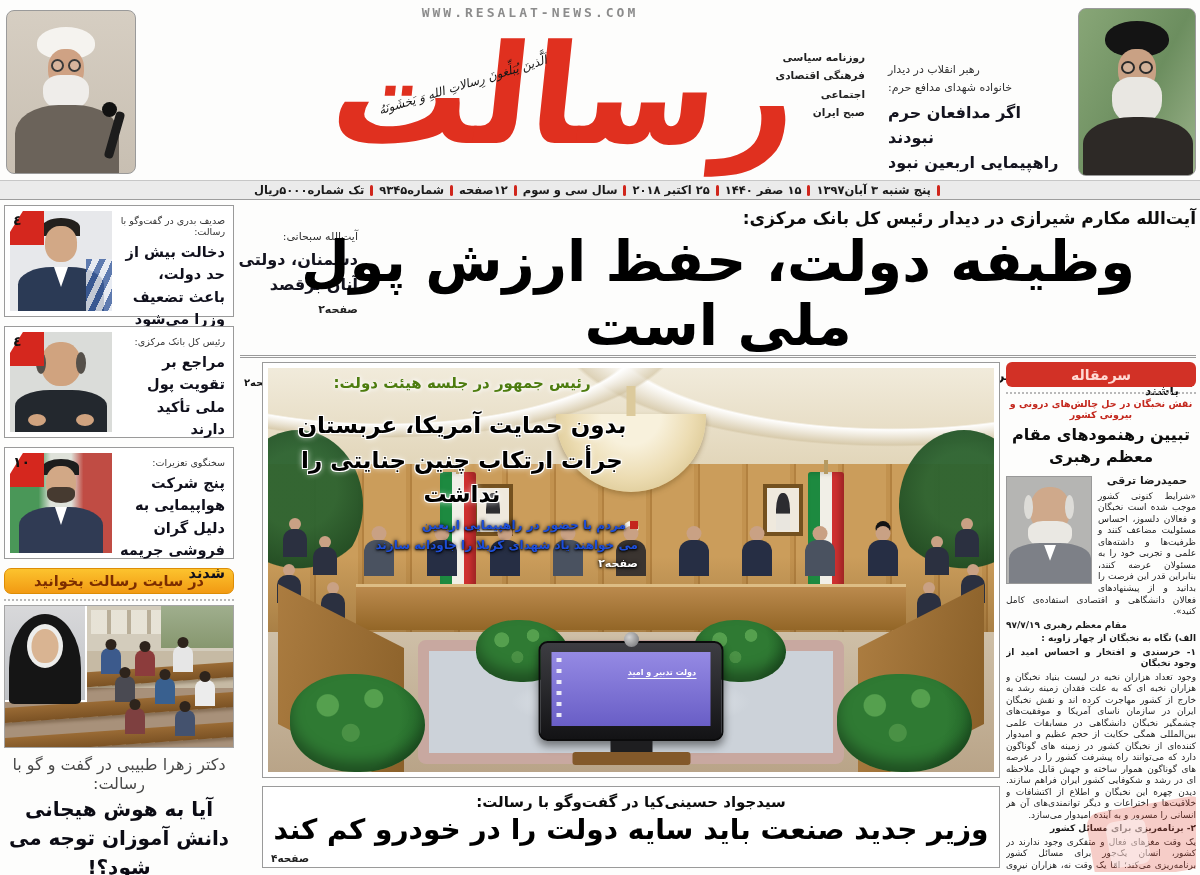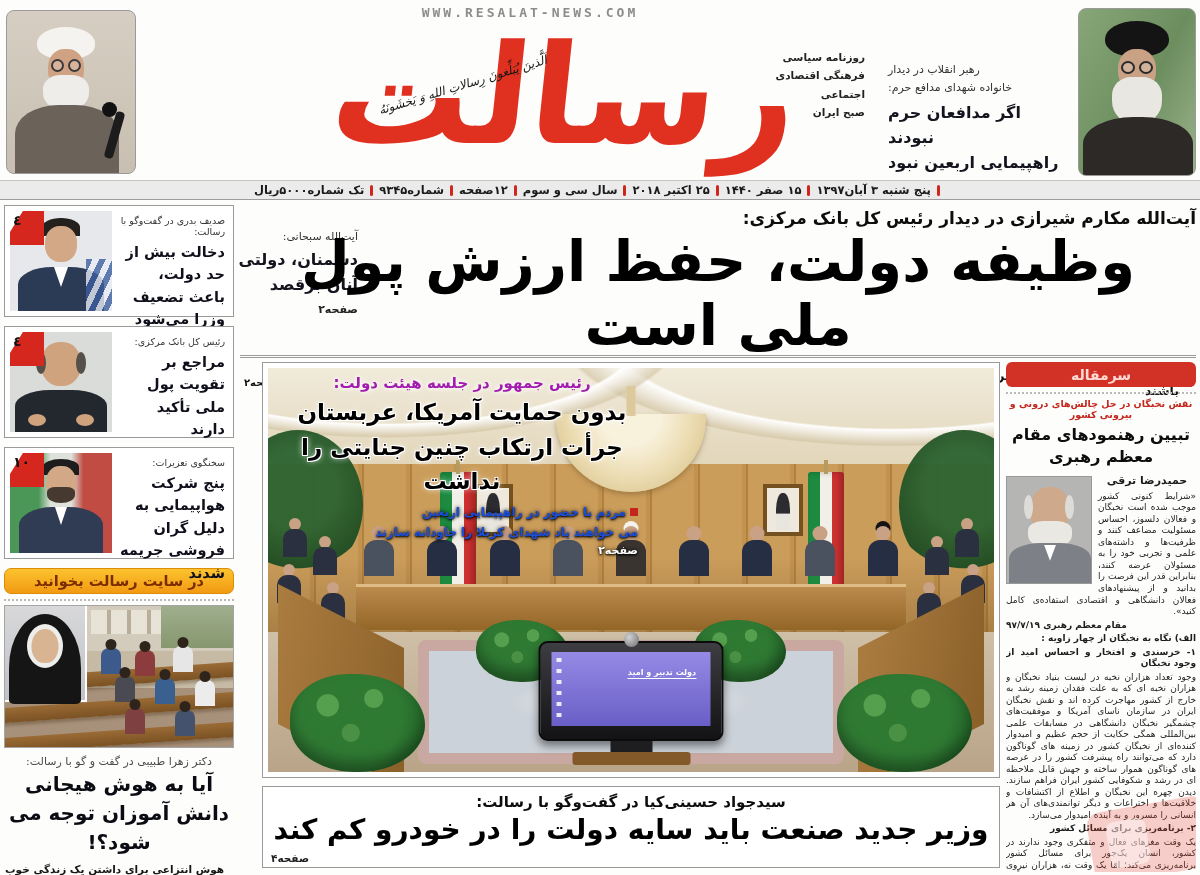--- a/index.html
+++ b/index.html
@@ -60,21 +60,21 @@
   .side-txt { flex:1; direction:rtl; text-align:right; padding:4px 3px 0 0; }
   .side-kicker { font-size:9.5px; color:#333; margin-bottom:4px; }
   .side-title { font-size:14.5px; font-weight:900; color:#10101c; line-height:1.55; }
 
   .web-banner { height:26px; background:linear-gradient(#fcc32e,#f29a13); border:1px solid #dd8d05; border-radius:7px;
                 display:flex; align-items:center; justify-content:center; font-size:14.5px; font-weight:900;
                 color:#7c2d00; margin:8px 0 5px; }
   .dotline { border-top:2px dotted #b9b9b9; margin:3px 0 4px; }
   .web-photo { position:relative; height:143px; border:1px solid #a5a5a5; overflow:hidden; margin-bottom:5px; }
   .web-story { direction:rtl; text-align:center; padding-top:2px; }
-  .web-kicker { font-size:11px; color:#4a4a4a; margin-bottom:2px; }
+  .web-kicker { font-size:16px; color:#4a4a4a; margin-bottom:2px; }
   .web-title { font-size:20px; font-weight:900; color:#0b0b14; line-height:1.45; }
   .web-bullets { margin-top:4px; text-align:right; font-size:10.5px; font-weight:700; color:#161616; line-height:1.6; }
   .web-bullets .row { display:flex; align-items:center; gap:4px; justify-content:flex-start; }
   .web-bullets .sq { width:6px; height:6px; }
 
   
   .photo-box { position:absolute; left:262px; top:362px; width:738px; height:416px; border:1px solid #9a9a9a;
                background:#fff; padding:5px; }
   .cab { position:relative; width:100%; height:100%; overflow:hidden; background:#e8dfc9; }
   .c-ceiling { position:absolute; top:0; left:0; right:0; height:96px; z-index:1;
@@ -150,21 +150,21 @@
   .tv-screen { position:absolute; top:9px; left:11px; right:11px; bottom:13px;
     background:linear-gradient(#958ae4, #695ec6); }
   .tv-icons { position:absolute; left:5px; top:6px; bottom:6px; width:5px; opacity:.85;
     background:repeating-linear-gradient(#fff 0 4px, rgba(0,0,0,0) 4px 11px); }
   .tv-text { position:absolute; top:22%; right:9%; font-size:8px; font-weight:700; color:#fff;
     border-bottom:1px solid #fff; padding-bottom:1px; direction:rtl; }
   .tv-stand { position:absolute; top:100px; left:50%; transform:translateX(-50%); width:42px; height:11px; background:#1e1e20; }
   .tv-base { position:absolute; top:111px; left:50%; transform:translateX(-50%); width:118px; height:13px;
     background:#83592a; border-radius:3px; }
   .cab-overlay { position:absolute; top:6px; left:8px; width:372px; direction:rtl; z-index:20; }
-  .cab-k { font-size:15px; font-weight:700; color:#a21caf; text-align:center; margin-bottom:3px;
+  .cab-k { font-size:15px; font-weight:700; color:#4d7c0f; text-align:center; margin-bottom:16px;
     text-shadow:0 0 4px #fff, 0 0 6px #fff; }
   .cab-h { font-size:23px; font-weight:900; color:#000; text-align:center; line-height:1.5;
     text-shadow:-1px -1px 0 #fff, 1px -1px 0 #fff, -1px 1px 0 #fff, 1px 1px 0 #fff, 0 0 6px #fff; }
   .cab-sub { font-size:12px; font-weight:700; color:#1d4ed8; text-align:right; line-height:1.7; padding-right:10px;
     text-shadow:0 1px 2px #000, 0 0 4px #000; margin-top:3px; display:flex; align-items:center; gap:4px; }
   .cab-sub2 { margin-top:0; }
   .cab-page { font-size:11px; font-weight:700; color:#fff; text-align:right; padding-right:10px;
     text-shadow:0 1px 2px #000, 0 0 4px #000; margin-top:2px; }
 
   

